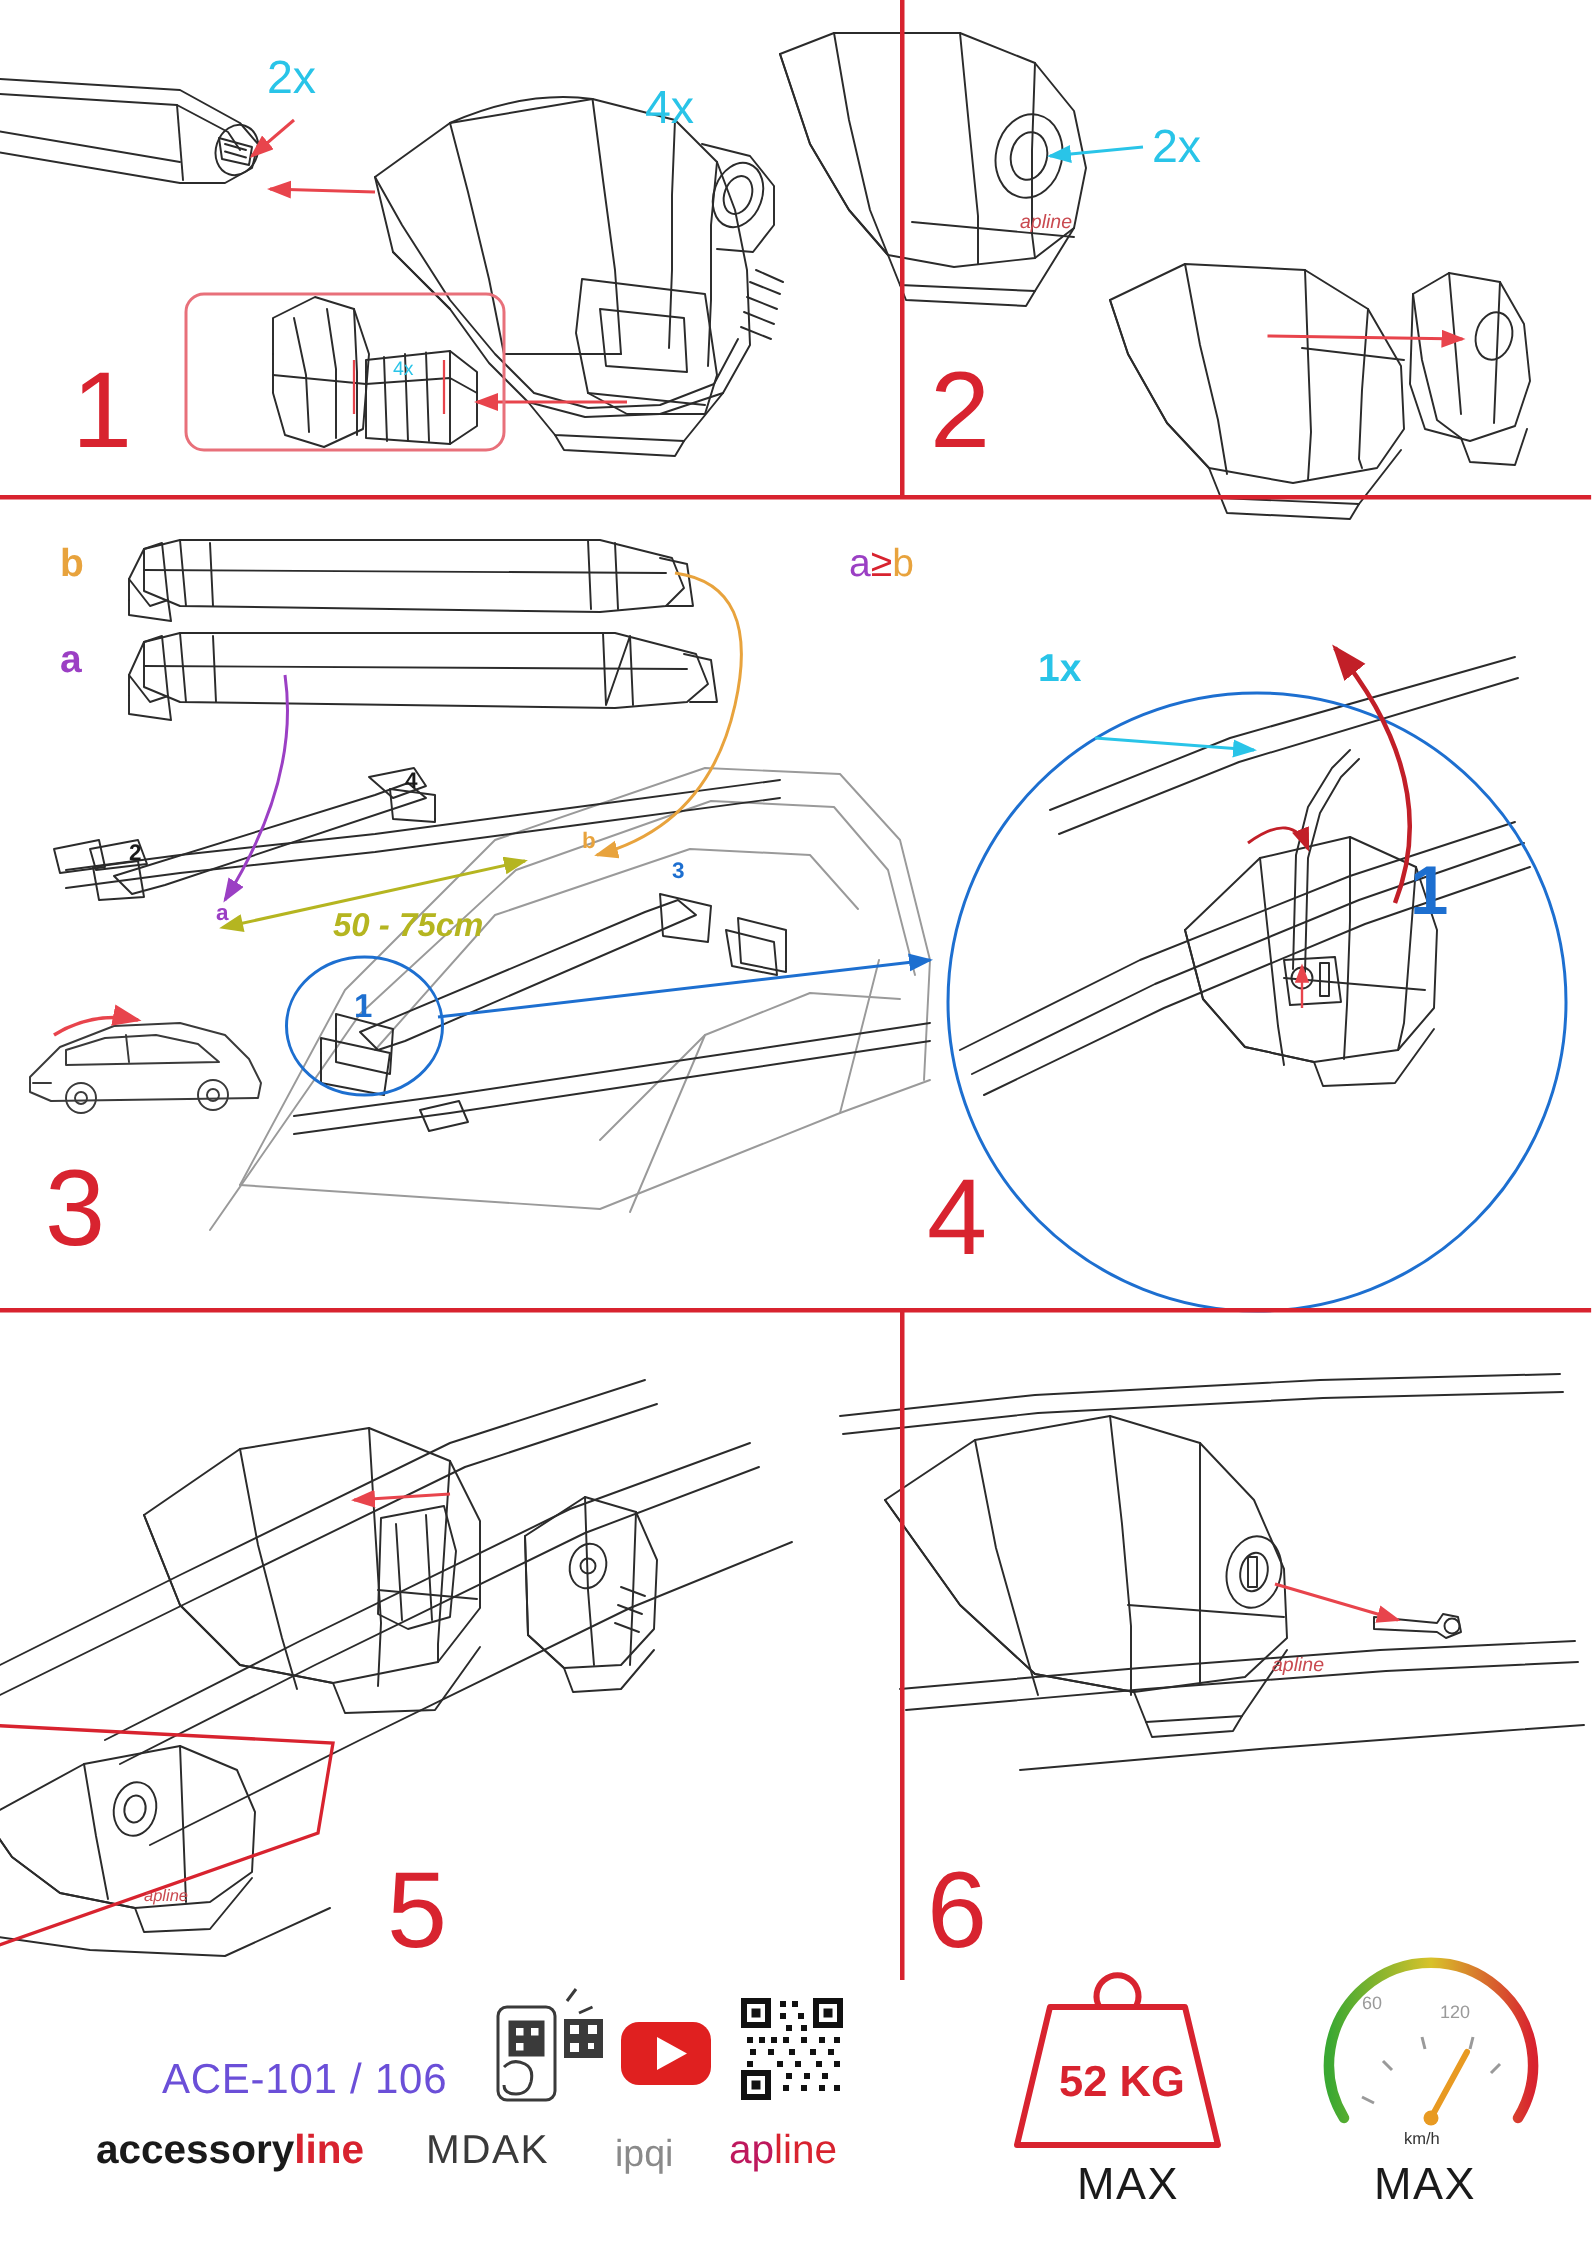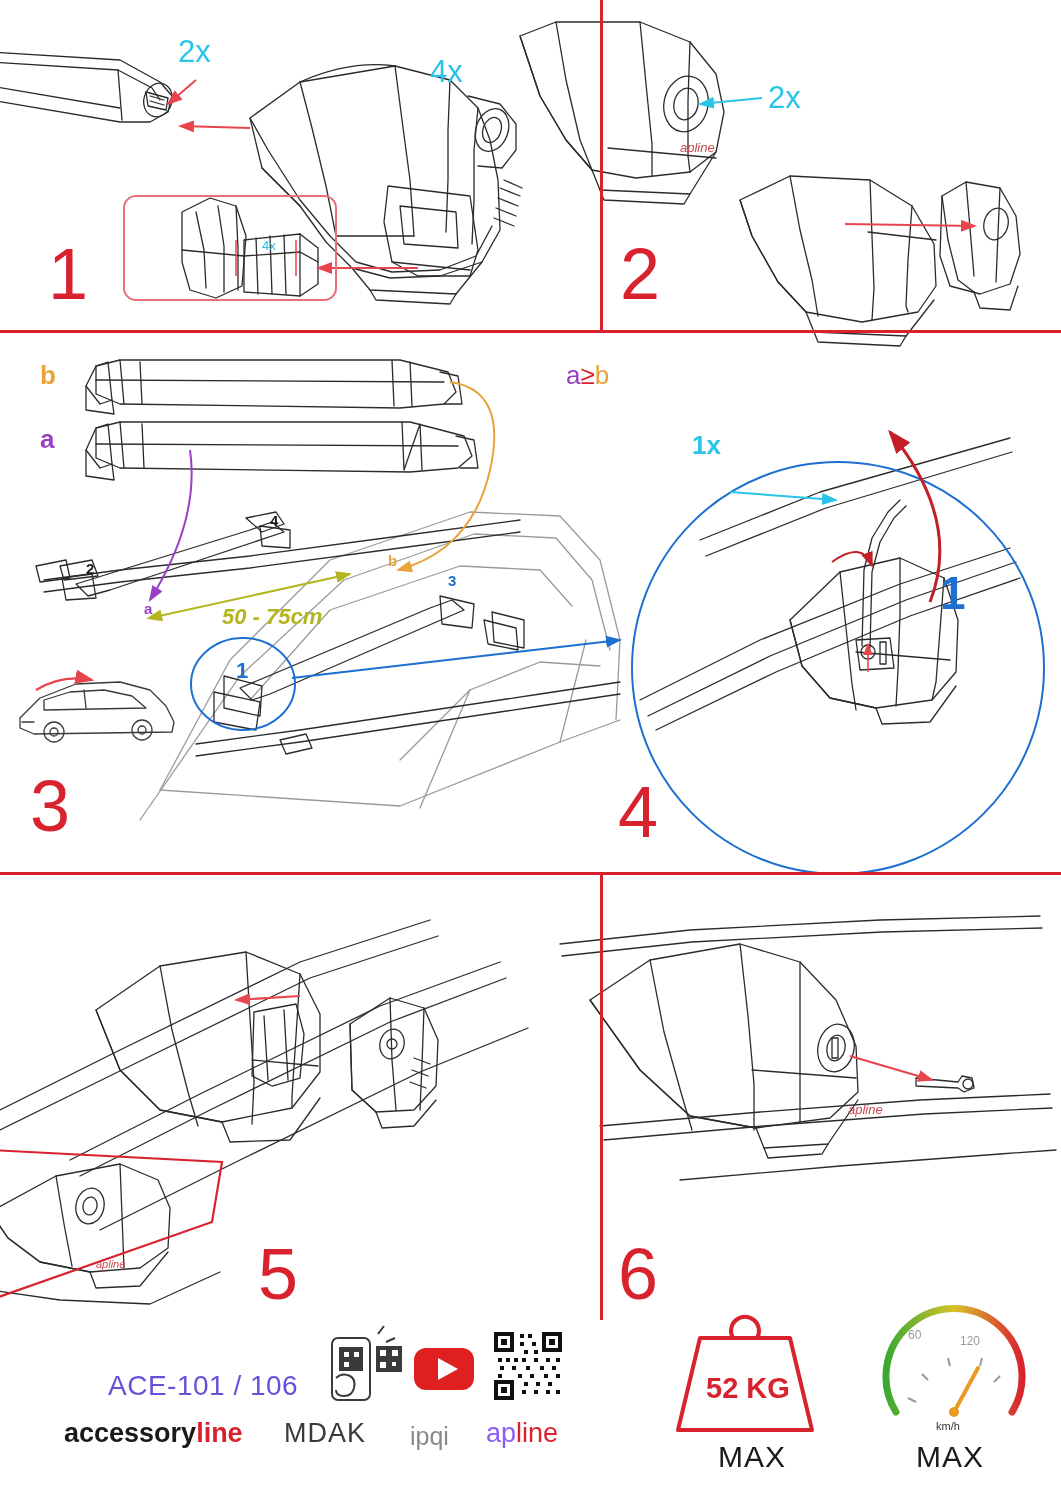--- a/index.html
+++ b/index.html
@@ -73,21 +73,21 @@
   }
   .brand-ipqi {
     position: absolute;
     font-size: 25px;
     color: #8a8a8a;
   }
   .brand-apline {
     position: absolute;
     font-size: 27px;
   }
-  .brand-apline .dark { color: #8b5cf6; }
+  .brand-apline .dark { color: #be185d; }
   .brand-apline .red { color: #d8232f; }
   .max-label {
     position: absolute;
     font-size: 30px;
     color: #1a1a1a;
     letter-spacing: 1px;
   }
   .weight-text {
     position: absolute;
     color: #d8232f;

